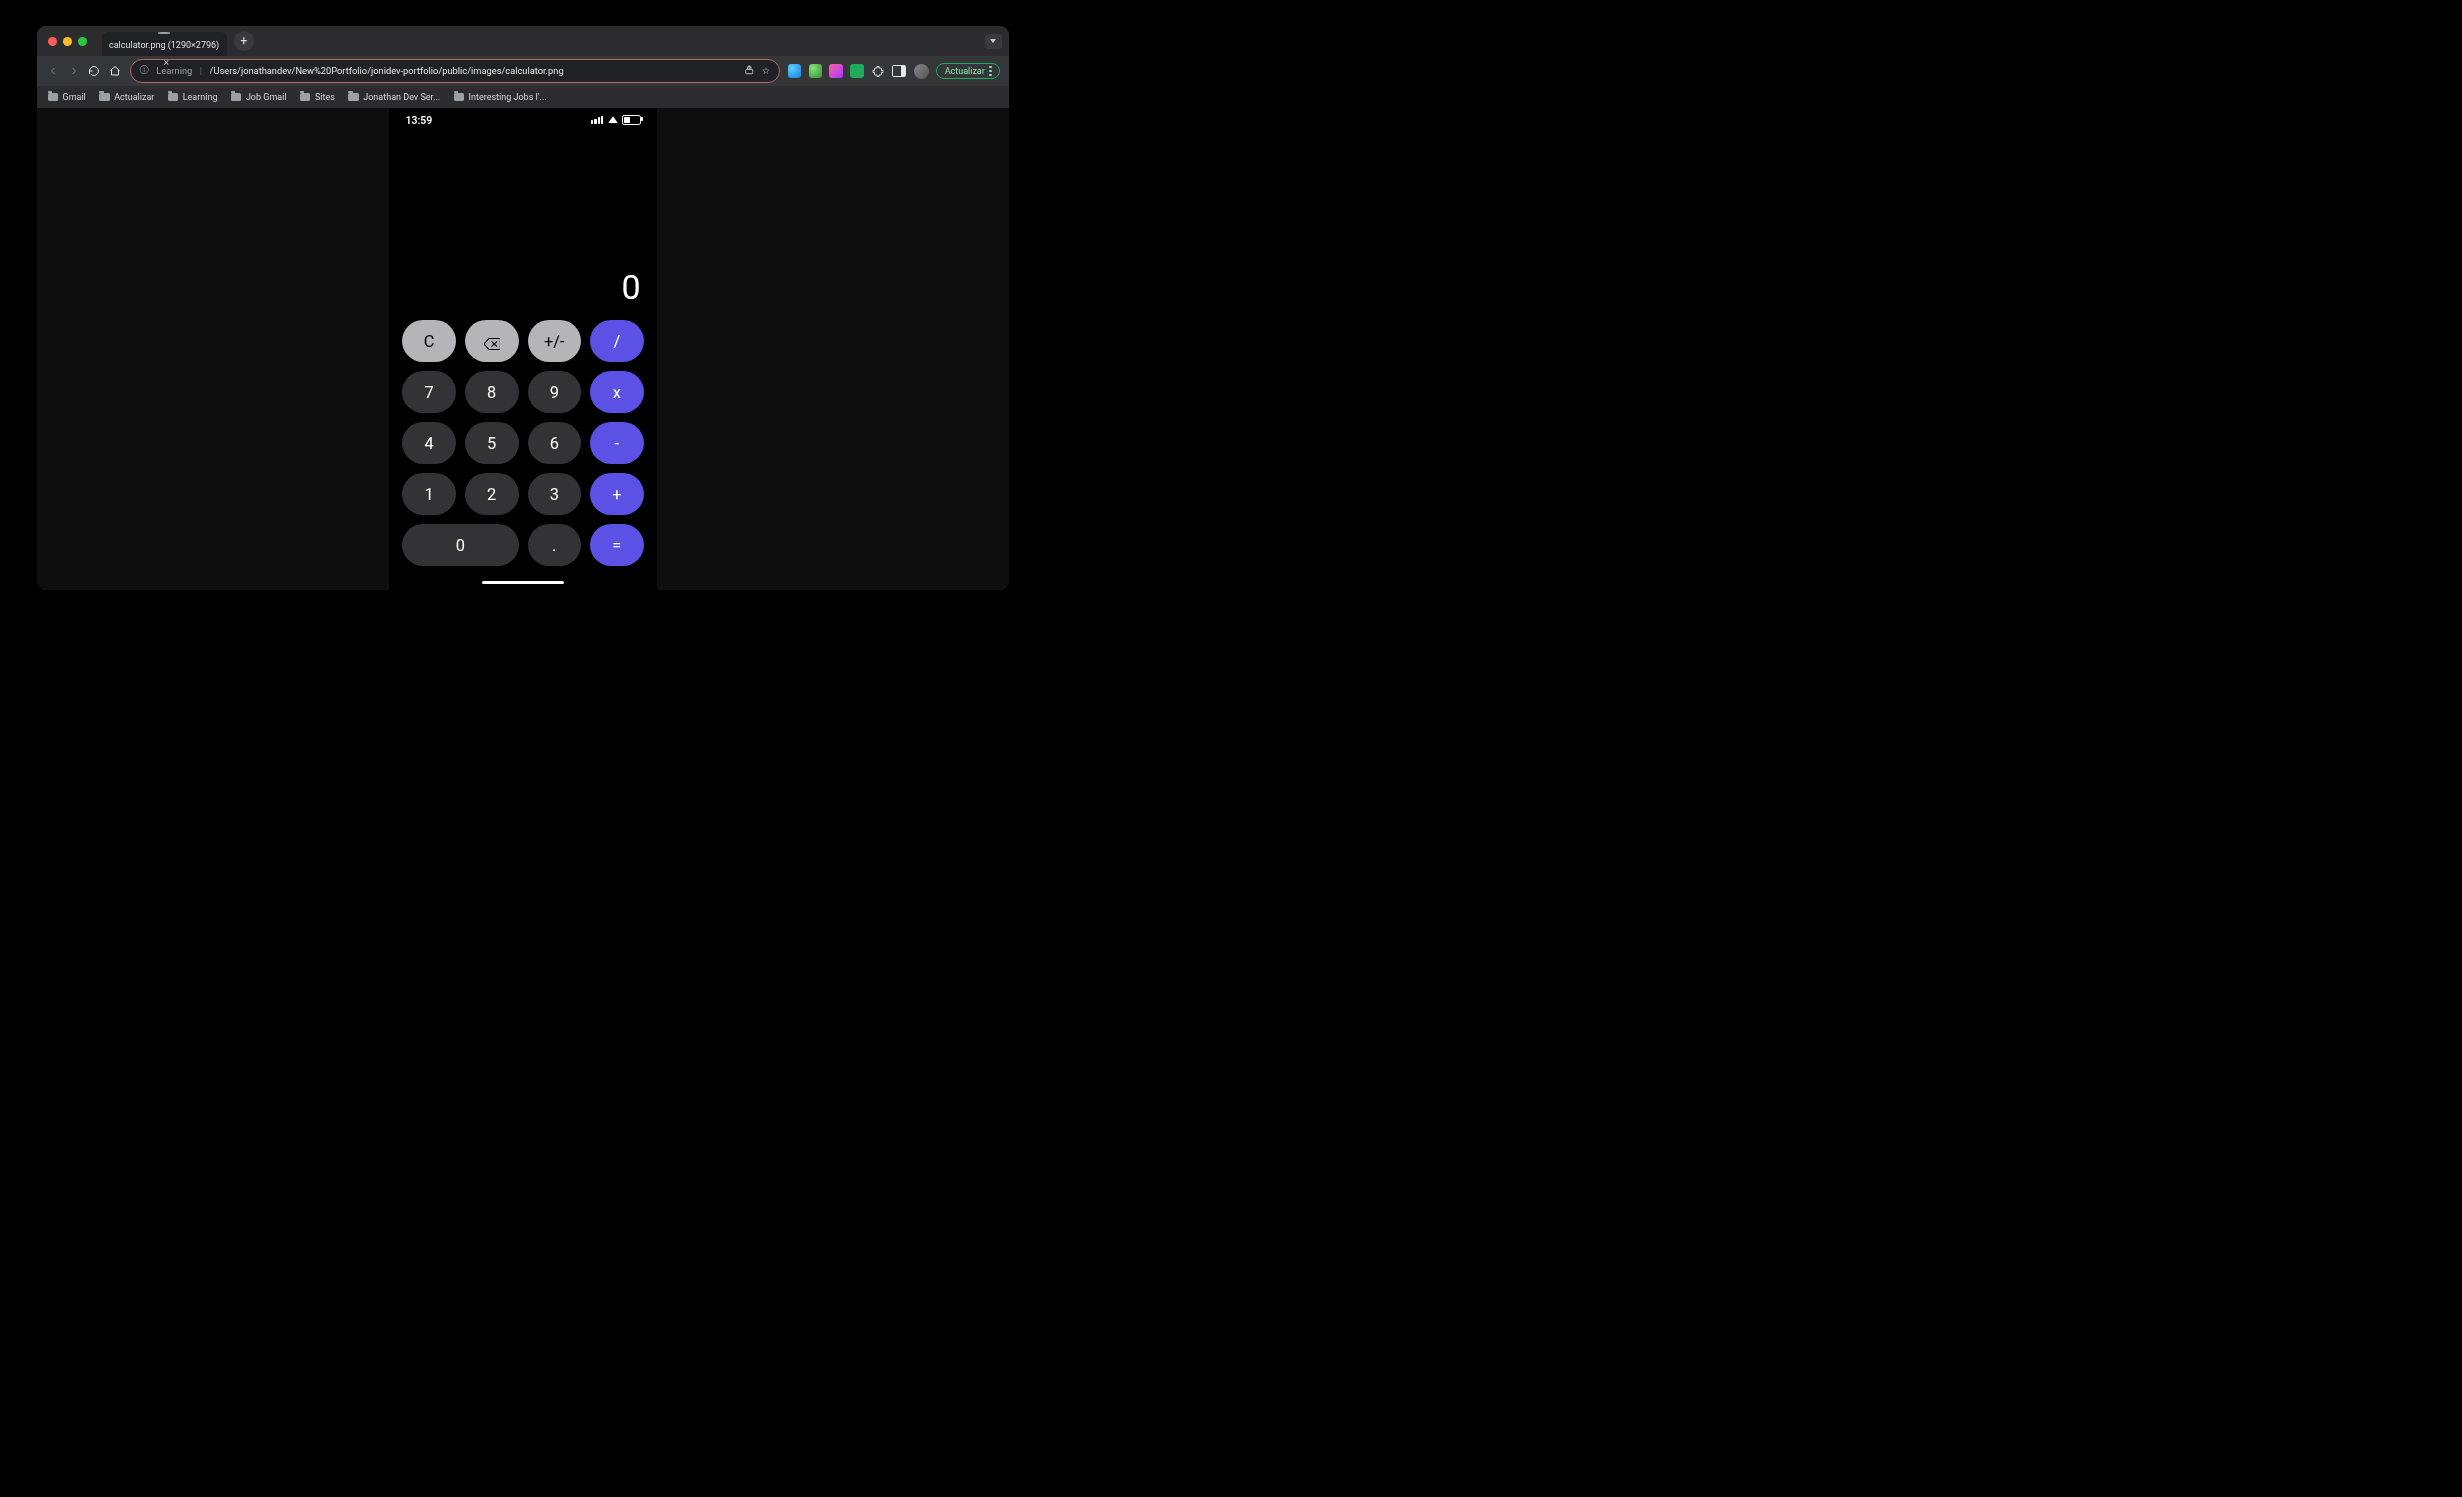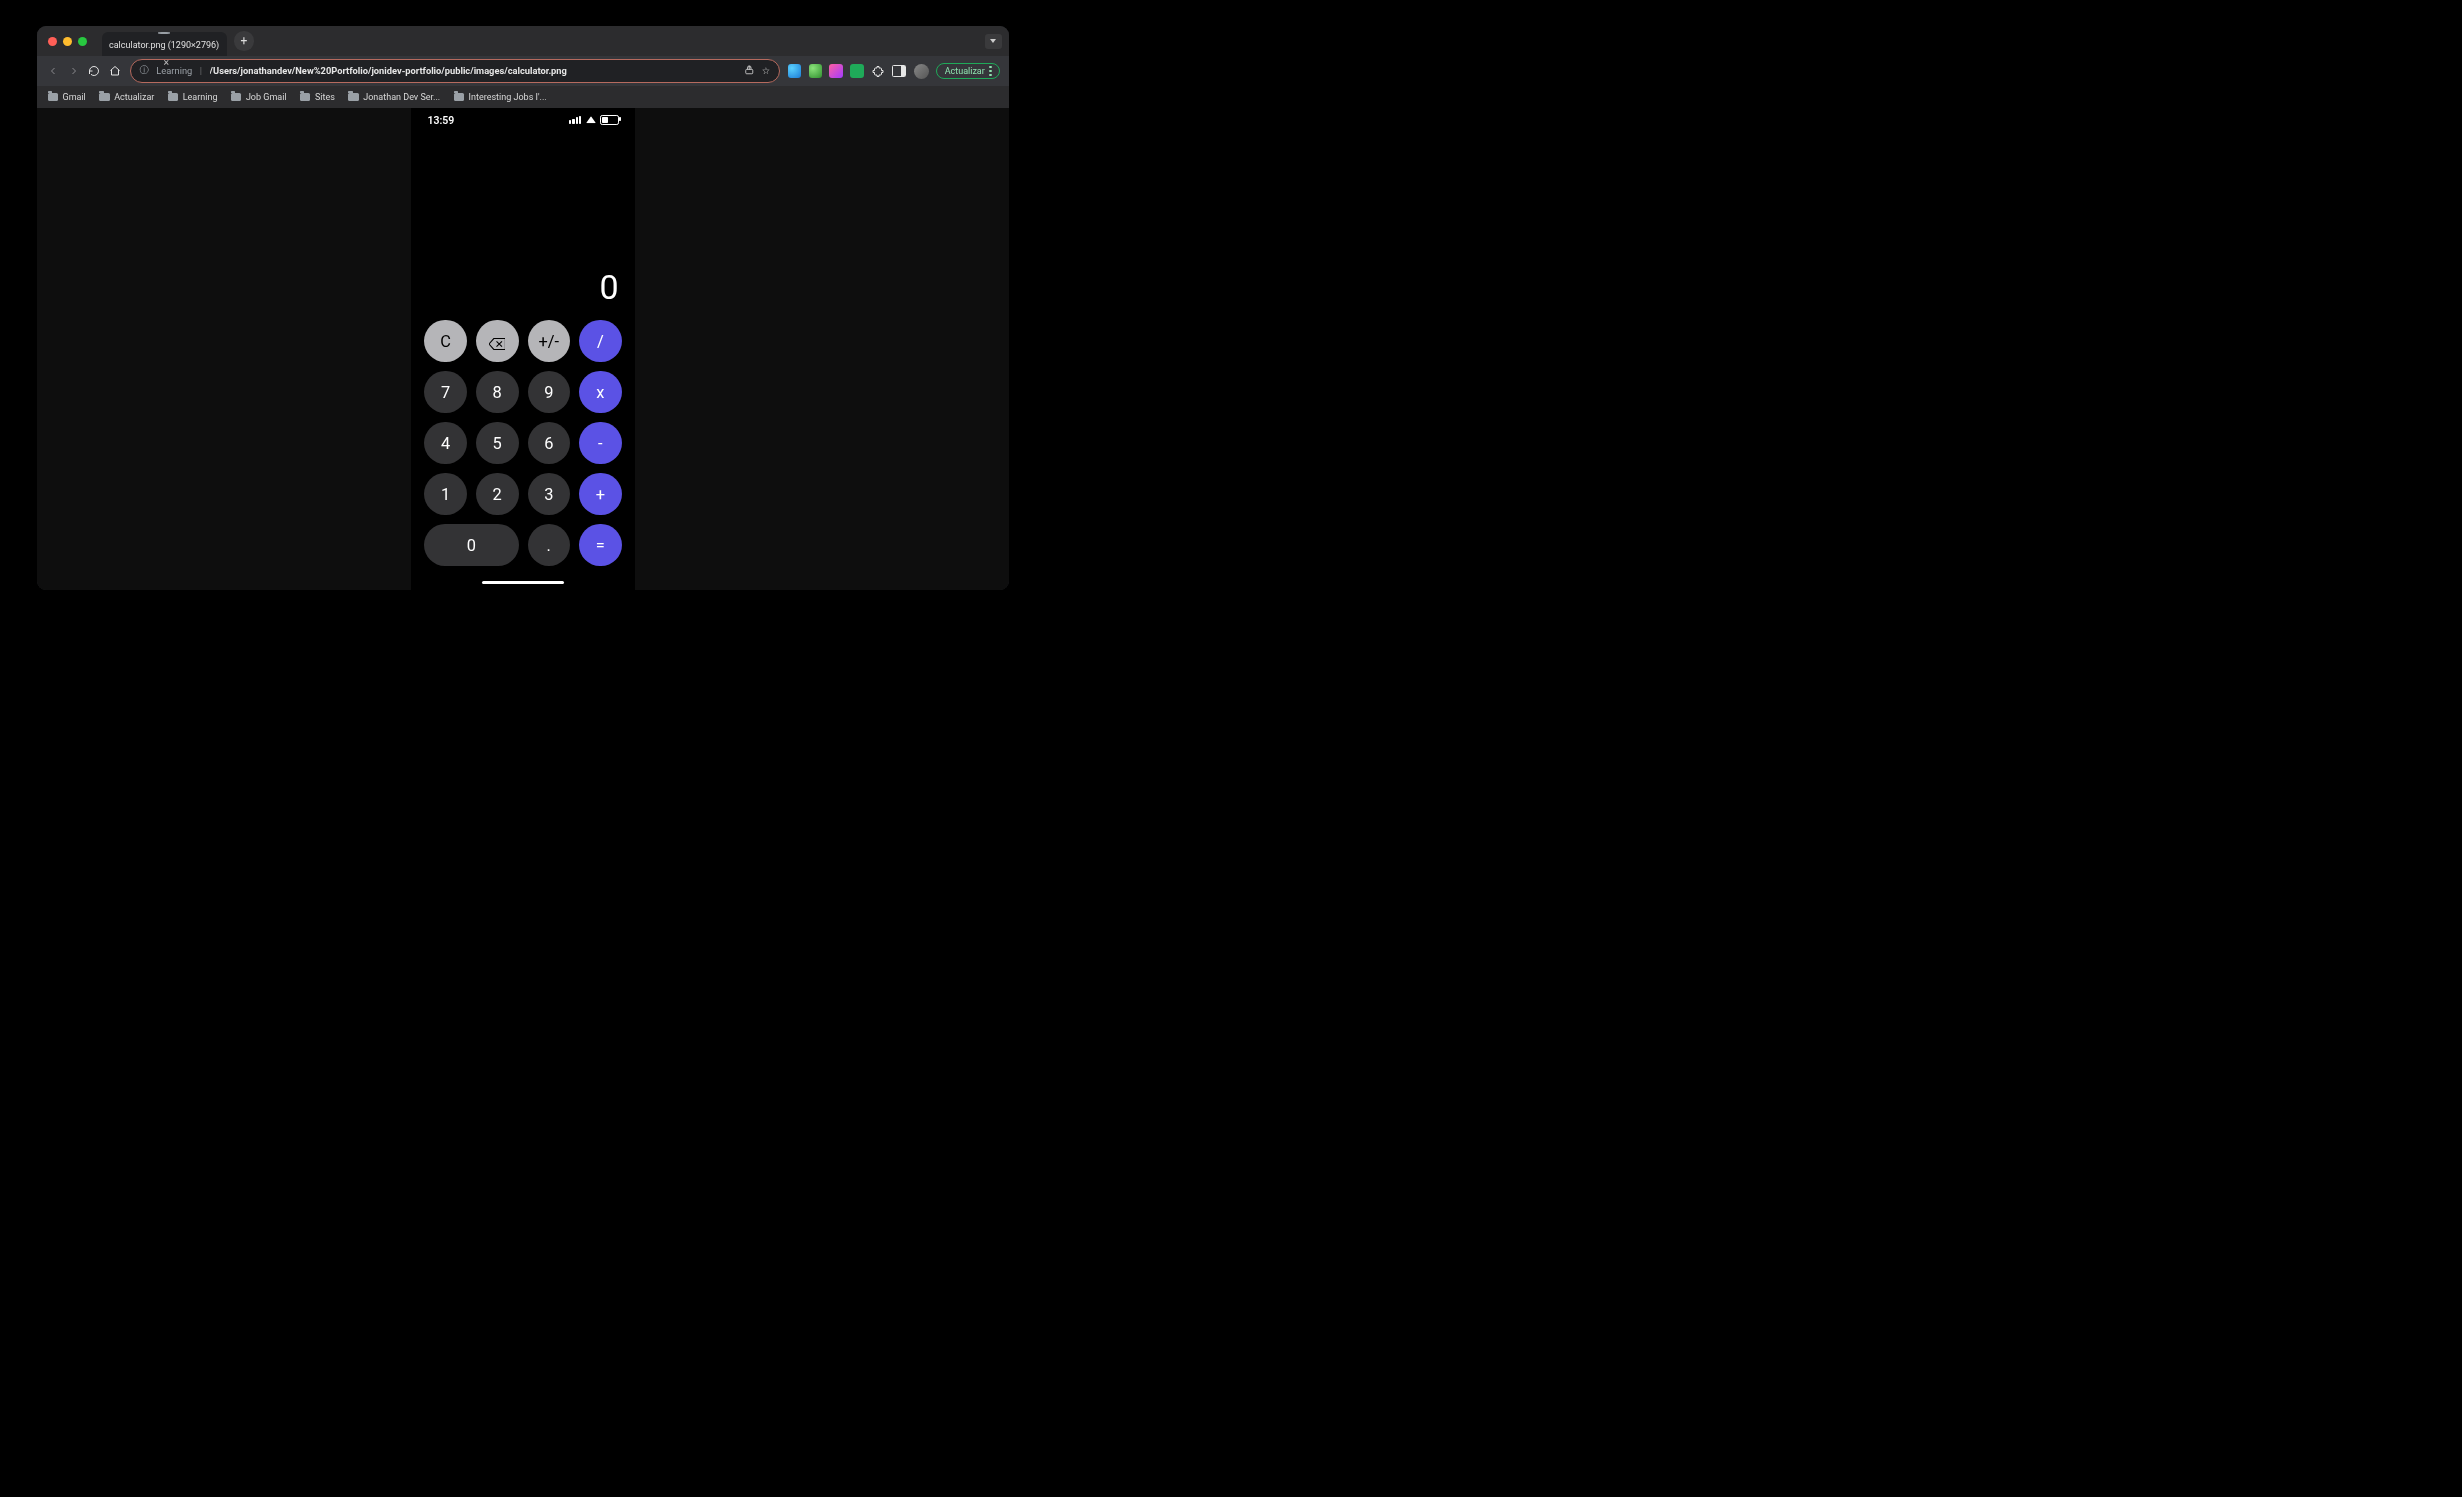--- a/index.html
+++ b/index.html
@@ -19,21 +19,21 @@
   .titlebar-right{position:absolute;right:7.5px;top:7.5px;width:16.4px;height:15px;border-radius:3px;background:#3a3a3c;display:flex;align-items:center;justify-content:center;}
   .chev-down{width:0;height:0;border-left:3.7px solid transparent;border-right:3.7px solid transparent;border-top:4.5px solid #ccc;}
   
   .toolbar{height:30px;background:#35363a;display:flex;align-items:center;padding:0 9px;gap:7.5px;}
   .nav-ico{width:13.4px;height:13.4px;display:flex;align-items:center;justify-content:center;color:#8a8a8e;cursor:pointer;}
   .nav-ico.active{color:#e6e6e6;}
   .nav-ico svg{width:12px;height:12px;stroke:currentColor;stroke-width:2;fill:none;}
   .omnibox{flex:1;height:22.4px;border:0.7px solid #b66a5e;border-radius:12px;display:flex;align-items:center;padding:0 9px;gap:7.5px;font-size:9.3px;color:#cfcfcf;background:#202124;}
   .omni-label{color:#9aa0a6;}
   .omni-sep{color:#6b6b6e;}
-  .omni-url{color:#e6e6e6;white-space:nowrap;overflow:hidden;text-overflow:ellipsis;flex:1;font-weight:bold;}
+  .omni-url{color:#e6e6e6;white-space:nowrap;overflow:hidden;text-overflow:ellipsis;flex:1;}
   .omni-right{display:flex;gap:7.5px;align-items:center;color:#cfcfcf;}
   .ext-row{display:flex;gap:7.5px;align-items:center;}
   .ext{width:13.4px;height:13.4px;border-radius:3px;}
   .ext.a{background:radial-gradient(circle at 30% 30%,#5ad1ff,#1b7bd6);}
   .ext.b{background:radial-gradient(circle at 30% 30%,#8be37a,#2f8f2f);}
   .ext.c{background:linear-gradient(135deg,#ff5fa2,#a23bff);}
   .ext.d{background:#1faa59;}
   .puzzle{color:#e6e6e6;}
   .panel-toggle{width:12px;height:10.5px;border:1.5px solid #e6e6e6;border-radius:1.5px;position:relative;}
   .panel-toggle::after{content:"";position:absolute;right:0;top:0;bottom:0;width:3.7px;background:#e6e6e6;}
@@ -41,21 +41,21 @@
   .update-btn{border:0.7px solid #1faa59;color:#8fe3b0;border-radius:10.5px;padding:2.2px 7.5px;font-size:9px;display:flex;align-items:center;gap:4.5px;cursor:pointer;}
   .kebab{display:flex;flex-direction:column;gap:1.5px;}
   .kebab span{width:2.2px;height:2.2px;background:#8fe3b0;border-radius:50%;}
   
   .bmbar{height:22.4px;background:#2c2c2e;display:flex;gap:13.4px;padding:0 10.5px;font-size:9px;color:#d8d8d8;border-bottom:0.7px solid #1a1a1a;}
   .bm{display:flex;align-items:center;gap:4.5px;cursor:pointer;}
   .folder-ico{width:10.5px;height:8.2px;background:#9aa0a6;border-radius:1.5px;position:relative;}
   .folder-ico::before{content:"";position:absolute;top:-2.2px;left:0;width:4.5px;height:2.2px;background:#9aa0a6;border-radius:0.7px 0.7px 0 0;}
   
   .content{position:absolute;left:0;right:0;top:82px;bottom:0;background:#0e0e0e;display:flex;justify-content:center;}
-  .phone{width:224px;background:#000;position:relative;display:flex;flex-direction:column;}
+  .phone{width:268px;background:#000;position:relative;display:flex;flex-direction:column;}
   .statusbar{height:24px;display:flex;align-items:center;justify-content:space-between;padding:0 16.4px;font-size:10.5px;font-weight:600;color:#fff;}
   .sb-icons{display:flex;align-items:center;gap:4.5px;}
   .bars{display:flex;align-items:flex-end;gap:1.1px;}
   .bars span{width:2.2px;background:#fff;border-radius:0.7px;}
   .bars span:nth-child(1){height:3.7px;} .bars span:nth-child(2){height:5.2px;} .bars span:nth-child(3){height:6.7px;} .bars span:nth-child(4){height:8.2px;}
   .wifi{width:0;height:0;border-left:5.2px solid transparent;border-right:5.2px solid transparent;border-bottom:7.5px solid #fff;border-radius:1.5px;transform:translateY(-0.7px);}
   .battery{width:16.4px;height:8.2px;border:1.1px solid #fff;border-radius:2.2px;position:relative;}
   .battery::after{content:"";position:absolute;right:-3px;top:1.5px;width:1.5px;height:3.7px;background:#fff;border-radius:0.7px;}
   .battery .fill{position:absolute;left:0.7px;top:0.7px;bottom:0.7px;width:6px;background:#fff;border-radius:0.7px;}
   .display-area{flex:1;display:flex;flex-direction:column;justify-content:flex-end;padding:0 16.4px 7.5px;}

